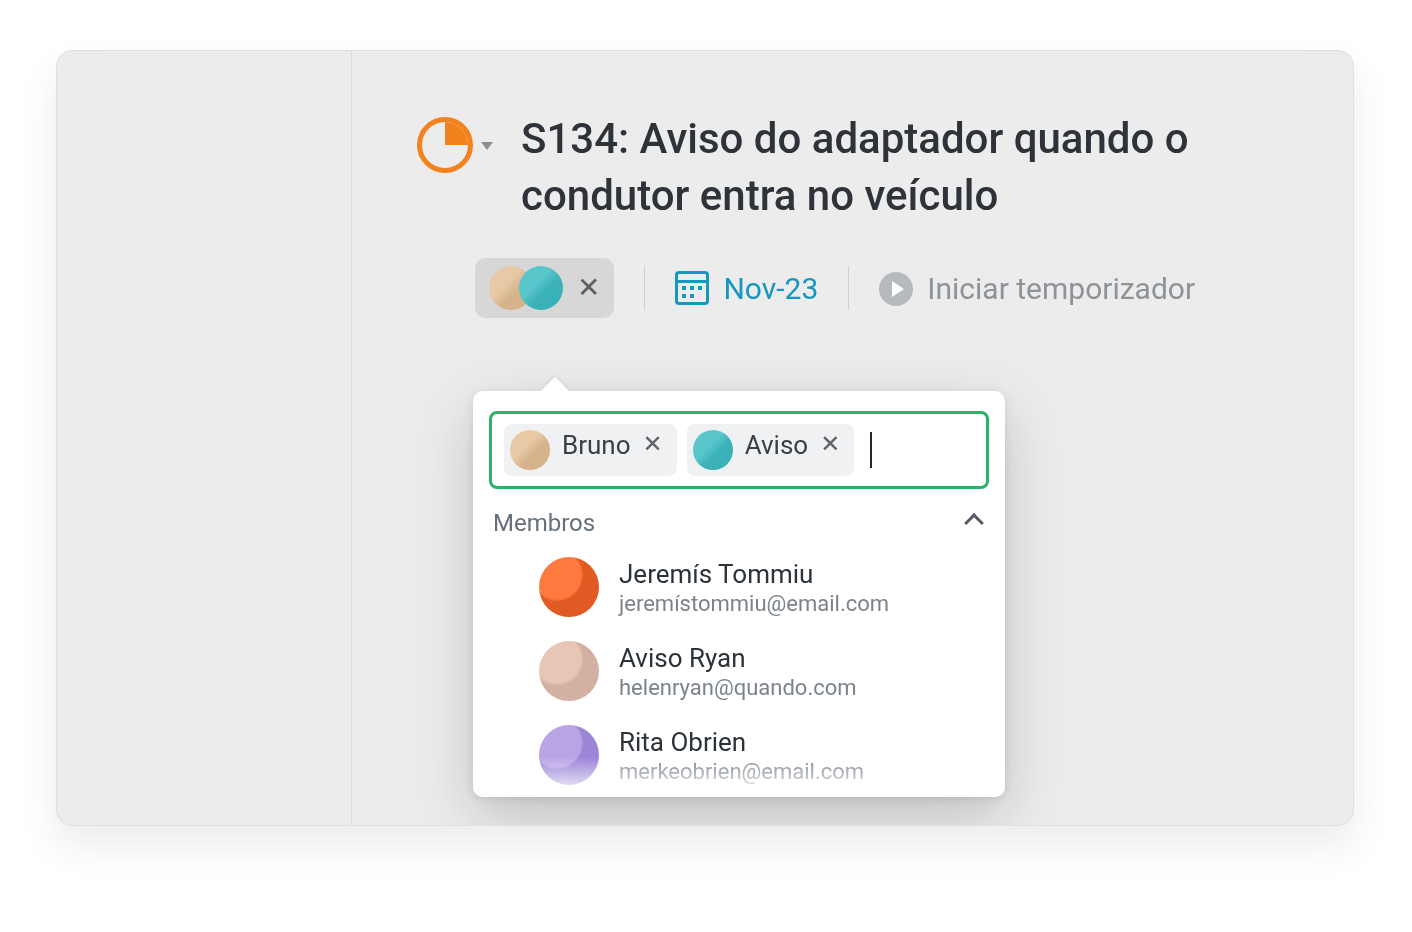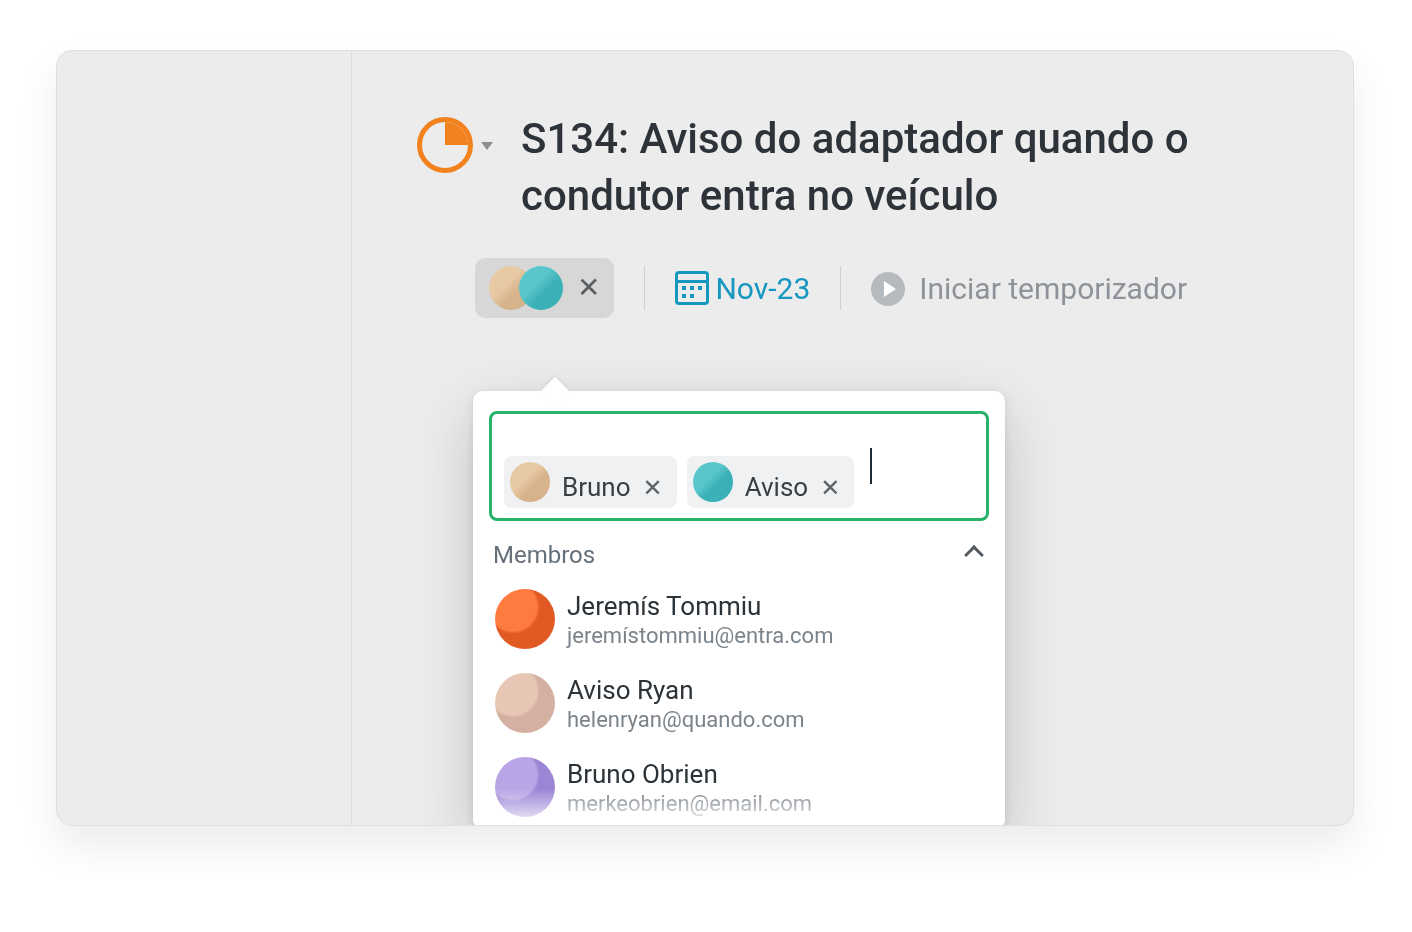--- a/index.html
+++ b/index.html
@@ -53,21 +53,21 @@
       width: 44px; height: 44px; border-radius: 50%;
       display: inline-block; position: relative;
     }
     .avatar-sm + .avatar-sm { margin-left: -14px; }
     .av-a { background: linear-gradient(135deg,#e7c9a6 40%,#d6b38a 60%); }
     .av-b { background: linear-gradient(135deg,#59c6cc 40%,#3ab0b7 60%); }
     .x-icon { font-size: 28px; color: #5a5f64; line-height: 1; }
 
     .vsep { width: 1px; height: 44px; background: #cfd2d5; }
 
-    .date-btn { display: inline-flex; gap: 6px; color: #1597c0; font-size: 30px; }
+    .date-btn { display: inline-flex; gap: 14px; color: #1597c0; font-size: 30px; }
     .cal-icon { width: 34px; height: 34px; border: 3px solid #1597c0; border-radius: 4px; position: relative; }
     .cal-icon::before { content: ""; position: absolute; left: -3px; right: -3px; top: 6px; height: 3px; background: #1597c0; }
     .cal-icon::after { content: ""; position: absolute; left: 4px; top: 12px; width: 20px; height: 12px;
        background:
         linear-gradient(#1597c0,#1597c0) 0 0/4px 4px no-repeat,
         linear-gradient(#1597c0,#1597c0) 8px 0/4px 4px no-repeat,
         linear-gradient(#1597c0,#1597c0) 16px 0/4px 4px no-repeat,
         linear-gradient(#1597c0,#1597c0) 0 8px/4px 4px no-repeat,
         linear-gradient(#1597c0,#1597c0) 8px 8px/4px 4px no-repeat; }
 
@@ -86,36 +86,36 @@
       background: #fff; transform: rotate(45deg);
       box-shadow: -2px -2px 4px rgba(0,0,0,0.05);
     }
     .search-wrap {
       margin: 0 16px;
       border: 3px solid #27b36a; border-radius: 8px;
       padding: 10px 12px;
       display: flex; align-items: center; gap: 10px; flex-wrap: wrap;
     }
     .token {
-      display: inline-flex; align-items: flex-end; gap: 12px;
-      background: #f0f1f2; border-radius: 8px; padding: 6px 14px 6px 6px; margin-top: 32px;
+      display: inline-flex; align-items: flex-start; gap: 12px;
+      background: #f0f1f2; border-radius: 8px; padding: 6px 14px 6px 6px;
     }
     .token .av { width: 40px; height: 40px; border-radius: 50%; }
     .token .name { font-size: 26px; color: #3a3f45; }
     .token .rm { font-size: 24px; color: #606468; }
     .cursor { width: 2px; height: 36px; background: #1e2a33; margin-left: 6px; }
 
     .section-h {
       display: flex; align-items: center; justify-content: space-between;
       padding: 20px 22px 8px 20px;
       color: #66707a; font-size: 24px;
     }
     .chev-up { width: 14px; height: 14px; border-left: 3px solid #555c64; border-top: 3px solid #555c64; transform: rotate(45deg); margin-right: 2px; }
 
-    .member-row { display: flex; align-items: center; gap: 12px; padding: 12px 22px; cursor: pointer; }
+    .member-row { display: flex; align-items: center; gap: 20px; padding: 12px 22px; cursor: pointer; margin-left: 44px; }
     .member-ava { width: 60px; height: 60px; border-radius: 50%; flex: 0 0 auto; }
     .m1 { background: radial-gradient(circle at 30% 30%, #ff7a3e 0 40%, #e15a23 45%); }
     .m2 { background: radial-gradient(circle at 30% 30%, #e7c6b6 0 40%, #d4b0a2 45%); }
     .m3 { background: radial-gradient(circle at 30% 30%, #b9a5e6 0 40%, #9b85d6 45%); }
     .member-info { display: flex; flex-direction: column; gap: 2px; }
     .m-name { font-size: 26px; color: #2b3238; }
     .m-email { font-size: 22px; color: #7b838b; }
     .fade {
       position: absolute; left: 0; right: 0; bottom: 0; height: 40px;
       background: linear-gradient(to bottom, rgba(255,255,255,0), #ffffff);
@@ -183,33 +183,33 @@
 
       <div class="section-h">
         <span>Membros</span>
         <span class="chev-up"></span>
       </div>
 
       <div class="member-row">
         <span class="member-ava m1"></span>
         <span class="member-info">
           <span class="m-name">Jeremís Tommiu</span>
-          <span class="m-email">jeremístommiu@entra.com</span>
+          <span class="m-email">jeremístommiu@email.com</span>
         </span>
       </div>
       <div class="member-row">
         <span class="member-ava m2"></span>
         <span class="member-info">
           <span class="m-name">Aviso Ryan</span>
           <span class="m-email">helenryan@quando.com</span>
         </span>
       </div>
       <div class="member-row">
         <span class="member-ava m3"></span>
         <span class="member-info">
-          <span class="m-name">Bruno Obrien</span>
+          <span class="m-name">Rita Obrien</span>
           <span class="m-email">merkeobrien@email.com</span>
         </span>
       </div>
       <div class="fade"></div>
     </div>
   </div>
 </div>
 
 </body></html>

